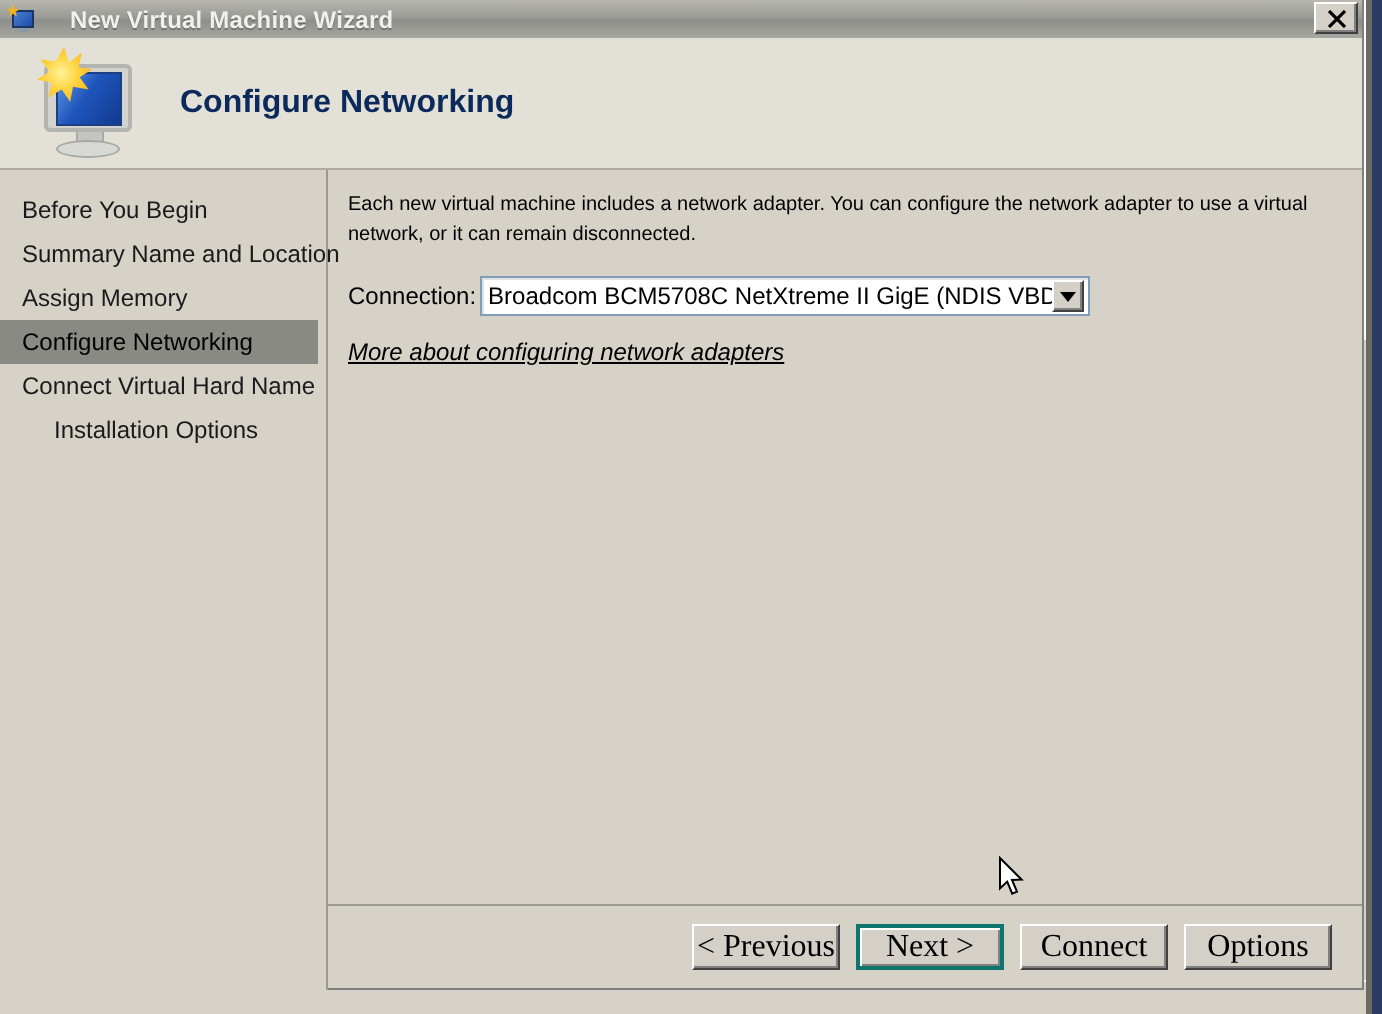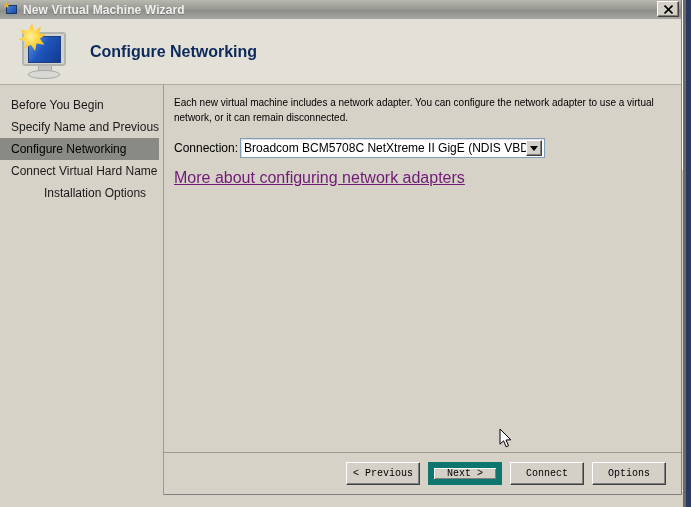--- a/index.html
+++ b/index.html
@@ -115,20 +115,21 @@
     background: #f5b31a;
     clip-path: polygon(50% 0%, 61% 35%, 98% 35%, 68% 57%, 79% 91%, 50% 70%, 21% 91%, 32% 57%, 2% 35%, 39% 35%);
   }
   #title-bar-text {
     font-size: 12px;
     font-weight: bold;
     color: #f0f0ee;
     letter-spacing: 0.1px;
     white-space: nowrap;
     text-shadow: 0 1px 0 rgba(0,0,0,0.25);
+    margin-left: 12px;
   }
   #title-bar-buttons {
     position: absolute;
     right: 2px;
     top: 1px;
     display: flex;
   }
   #close-button {
     width: 22px;
     height: 16px;
@@ -229,21 +230,21 @@
   .sidebar-item {
     height: 22px;
     line-height: 22px;
     font-size: 12px;
     color: #1a1a1a;
     padding-left: 11px;
     white-space: nowrap;
     cursor: default;
     box-sizing: border-box;
   }
-  .sidebar-item.indented { padding-left: 44px; }
+  .sidebar-item.indented { padding-left: 27px; }
   .sidebar-item.selected {
     background: #8a8a84;
     color: #000000;
     width: 159px;
   }
 
   #content-pane {
     flex: 1 1 auto;
     padding: 10px 10px 0 10px;
     box-sizing: border-box;
@@ -297,25 +298,26 @@
     border-right: 1px solid #404040;
     border-bottom: 1px solid #404040;
     box-shadow: inset -1px -1px 0 #808080;
     display: flex;
     align-items: center;
     justify-content: center;
     box-sizing: border-box;
     cursor: default;
   }
   #more-link {
-    font-size: 16px;
-    color: #701a75;
+    font-size: 12px;
+    color: #000000;
     text-decoration: underline;
     cursor: pointer;
     display: inline-block;
+    font-style: italic;
   }
 
   
   #wizard-footer {
     position: relative;
     height: 42px;
     background: #d6d2c8;
     border-top: 1px solid #9c9a92;
     box-sizing: border-box;
   }
@@ -338,31 +340,31 @@
   }
   .wiz-button {
     width: 74px;
     height: 23px;
     background: #d4d0c8;
     border-top: 1px solid #ffffff;
     border-left: 1px solid #ffffff;
     border-right: 1px solid #404040;
     border-bottom: 1px solid #404040;
     box-shadow: inset -1px -1px 0 #808080;
-    font-family: Liberation Mono, monospace;
-    font-size: 10px;
+    font-family: Liberation Serif, serif;
+    font-size: 16px;
     color: #000000;
     display: flex;
     align-items: center;
     justify-content: center;
     box-sizing: border-box;
     cursor: default;
   }
   .wiz-button.default {
-    border: 6px solid #0f766e;
+    border: 2px solid #0f766e;
     box-shadow: inset 1px 1px 0 #ffffff, inset -1px -1px 0 #808080;
   }
 
   
   #mouse-cursor {
     position: absolute;
     left: 499px;
     top: 428px;
     width: 14px;
     height: 21px;
@@ -410,21 +412,22 @@
       <div class="hi-base"></div>
       <div class="hi-star"></div>
     </div>
     <div id="header-title">Configure Networking</div>
   </div>
 
   <div id="wizard-body">
 
     <div id="sidebar">
       <div class="sidebar-item">Before You Begin</div>
-      <div class="sidebar-item">Specify Name and Previous</div>
+      <div class="sidebar-item">Summary Name and Location</div>
+      <div class="sidebar-item">Assign Memory</div>
       <div class="sidebar-item selected">Configure Networking</div>
       <div class="sidebar-item">Connect Virtual Hard Name</div>
       <div class="sidebar-item indented">Installation Options</div>
     </div>
 
     <div id="content-pane">
       <div id="intro-text">Each new virtual machine includes a network adapter. You can configure the network adapter to use a virtual network, or it can remain disconnected.</div>
 
       <div id="connection-row">
         <div id="connection-label">Connection:</div>

